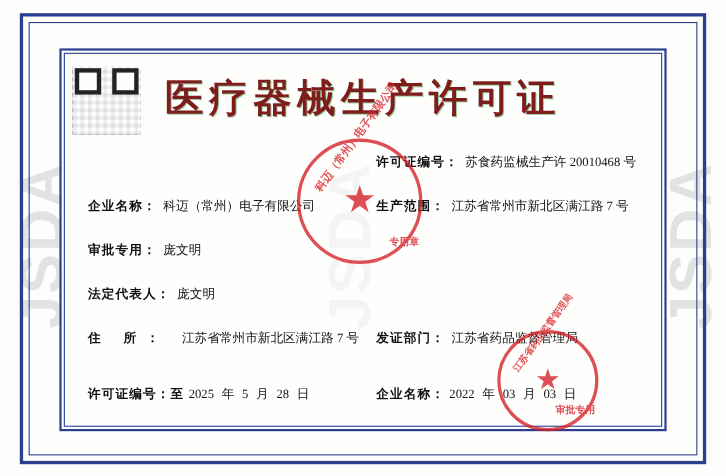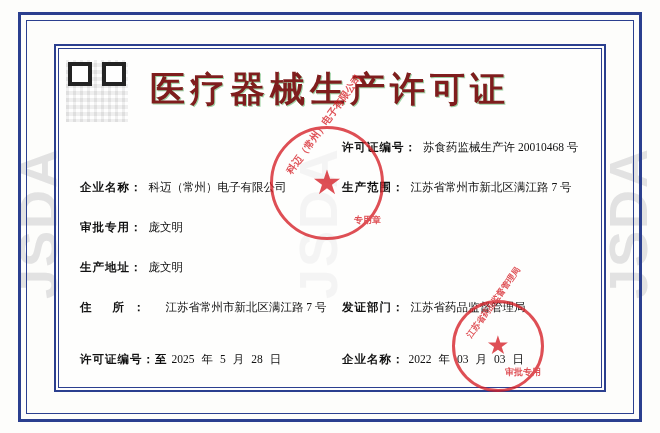--- a/index.html
+++ b/index.html
@@ -263,21 +263,21 @@
 
     <div class="row">
       <div class="cell left">
         <span class="lbl">审批专用：</span>
         <span class="val">庞文明</span>
       </div>
     </div>
 
     <div class="row">
       <div class="cell left">
-        <span class="lbl">生产地址：</span>
+        <span class="lbl">法定代表人：</span>
         <span class="val">庞文明</span>
       </div>
     </div>
 
     <div class="row">
       <div class="cell left">
         <span class="lbl spread">住    所：</span>
         <span class="val addr-val">江苏省常州市新北区满江路 7 号</span>
       </div>
       <div class="cell right">

